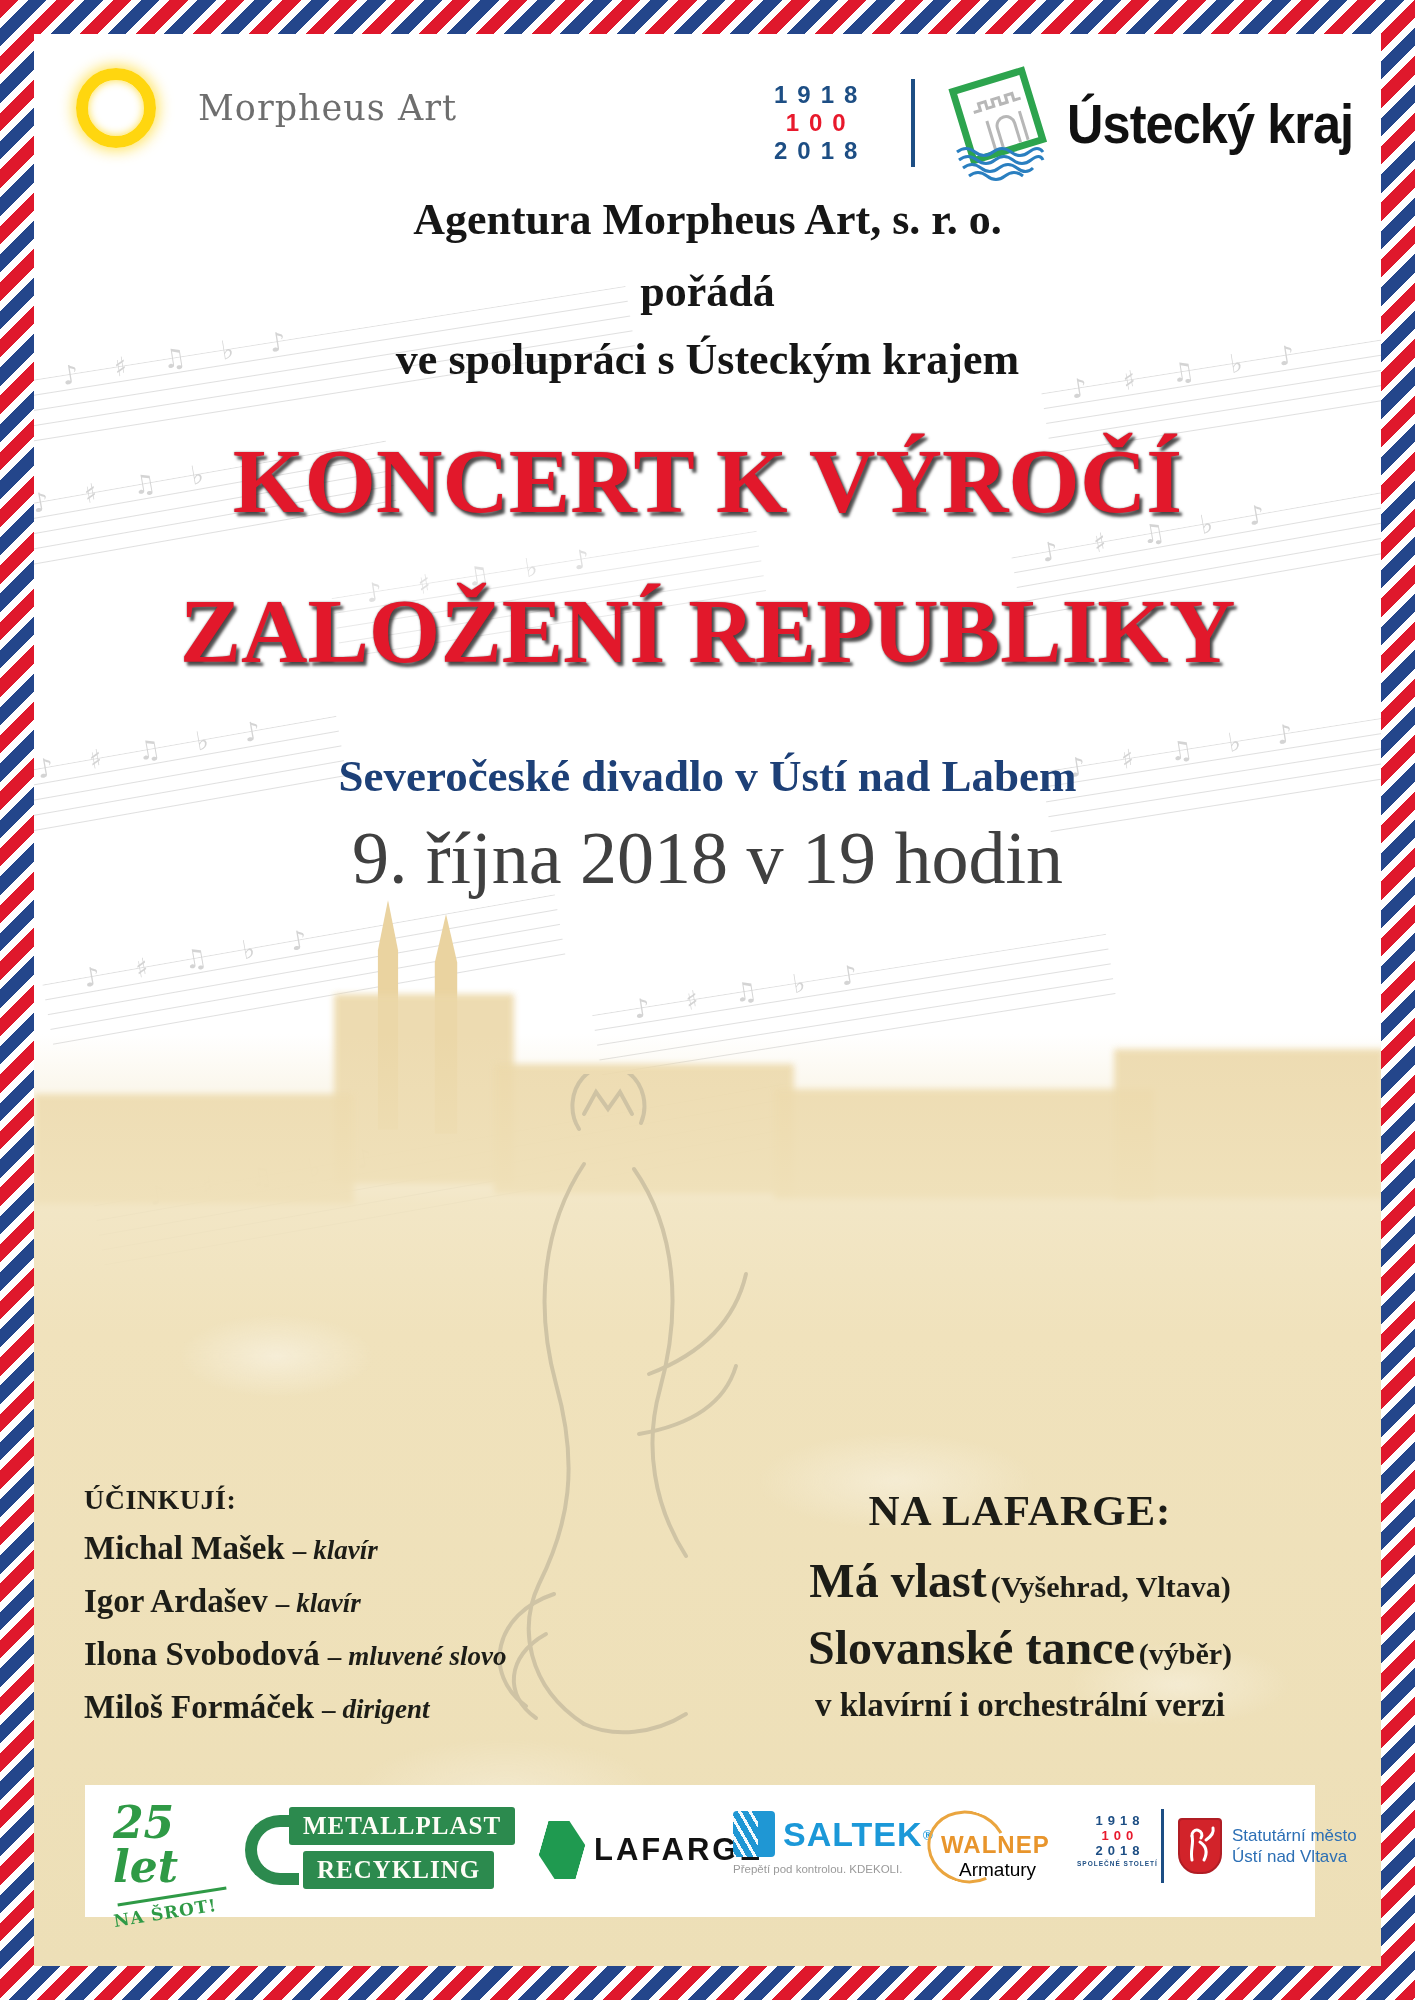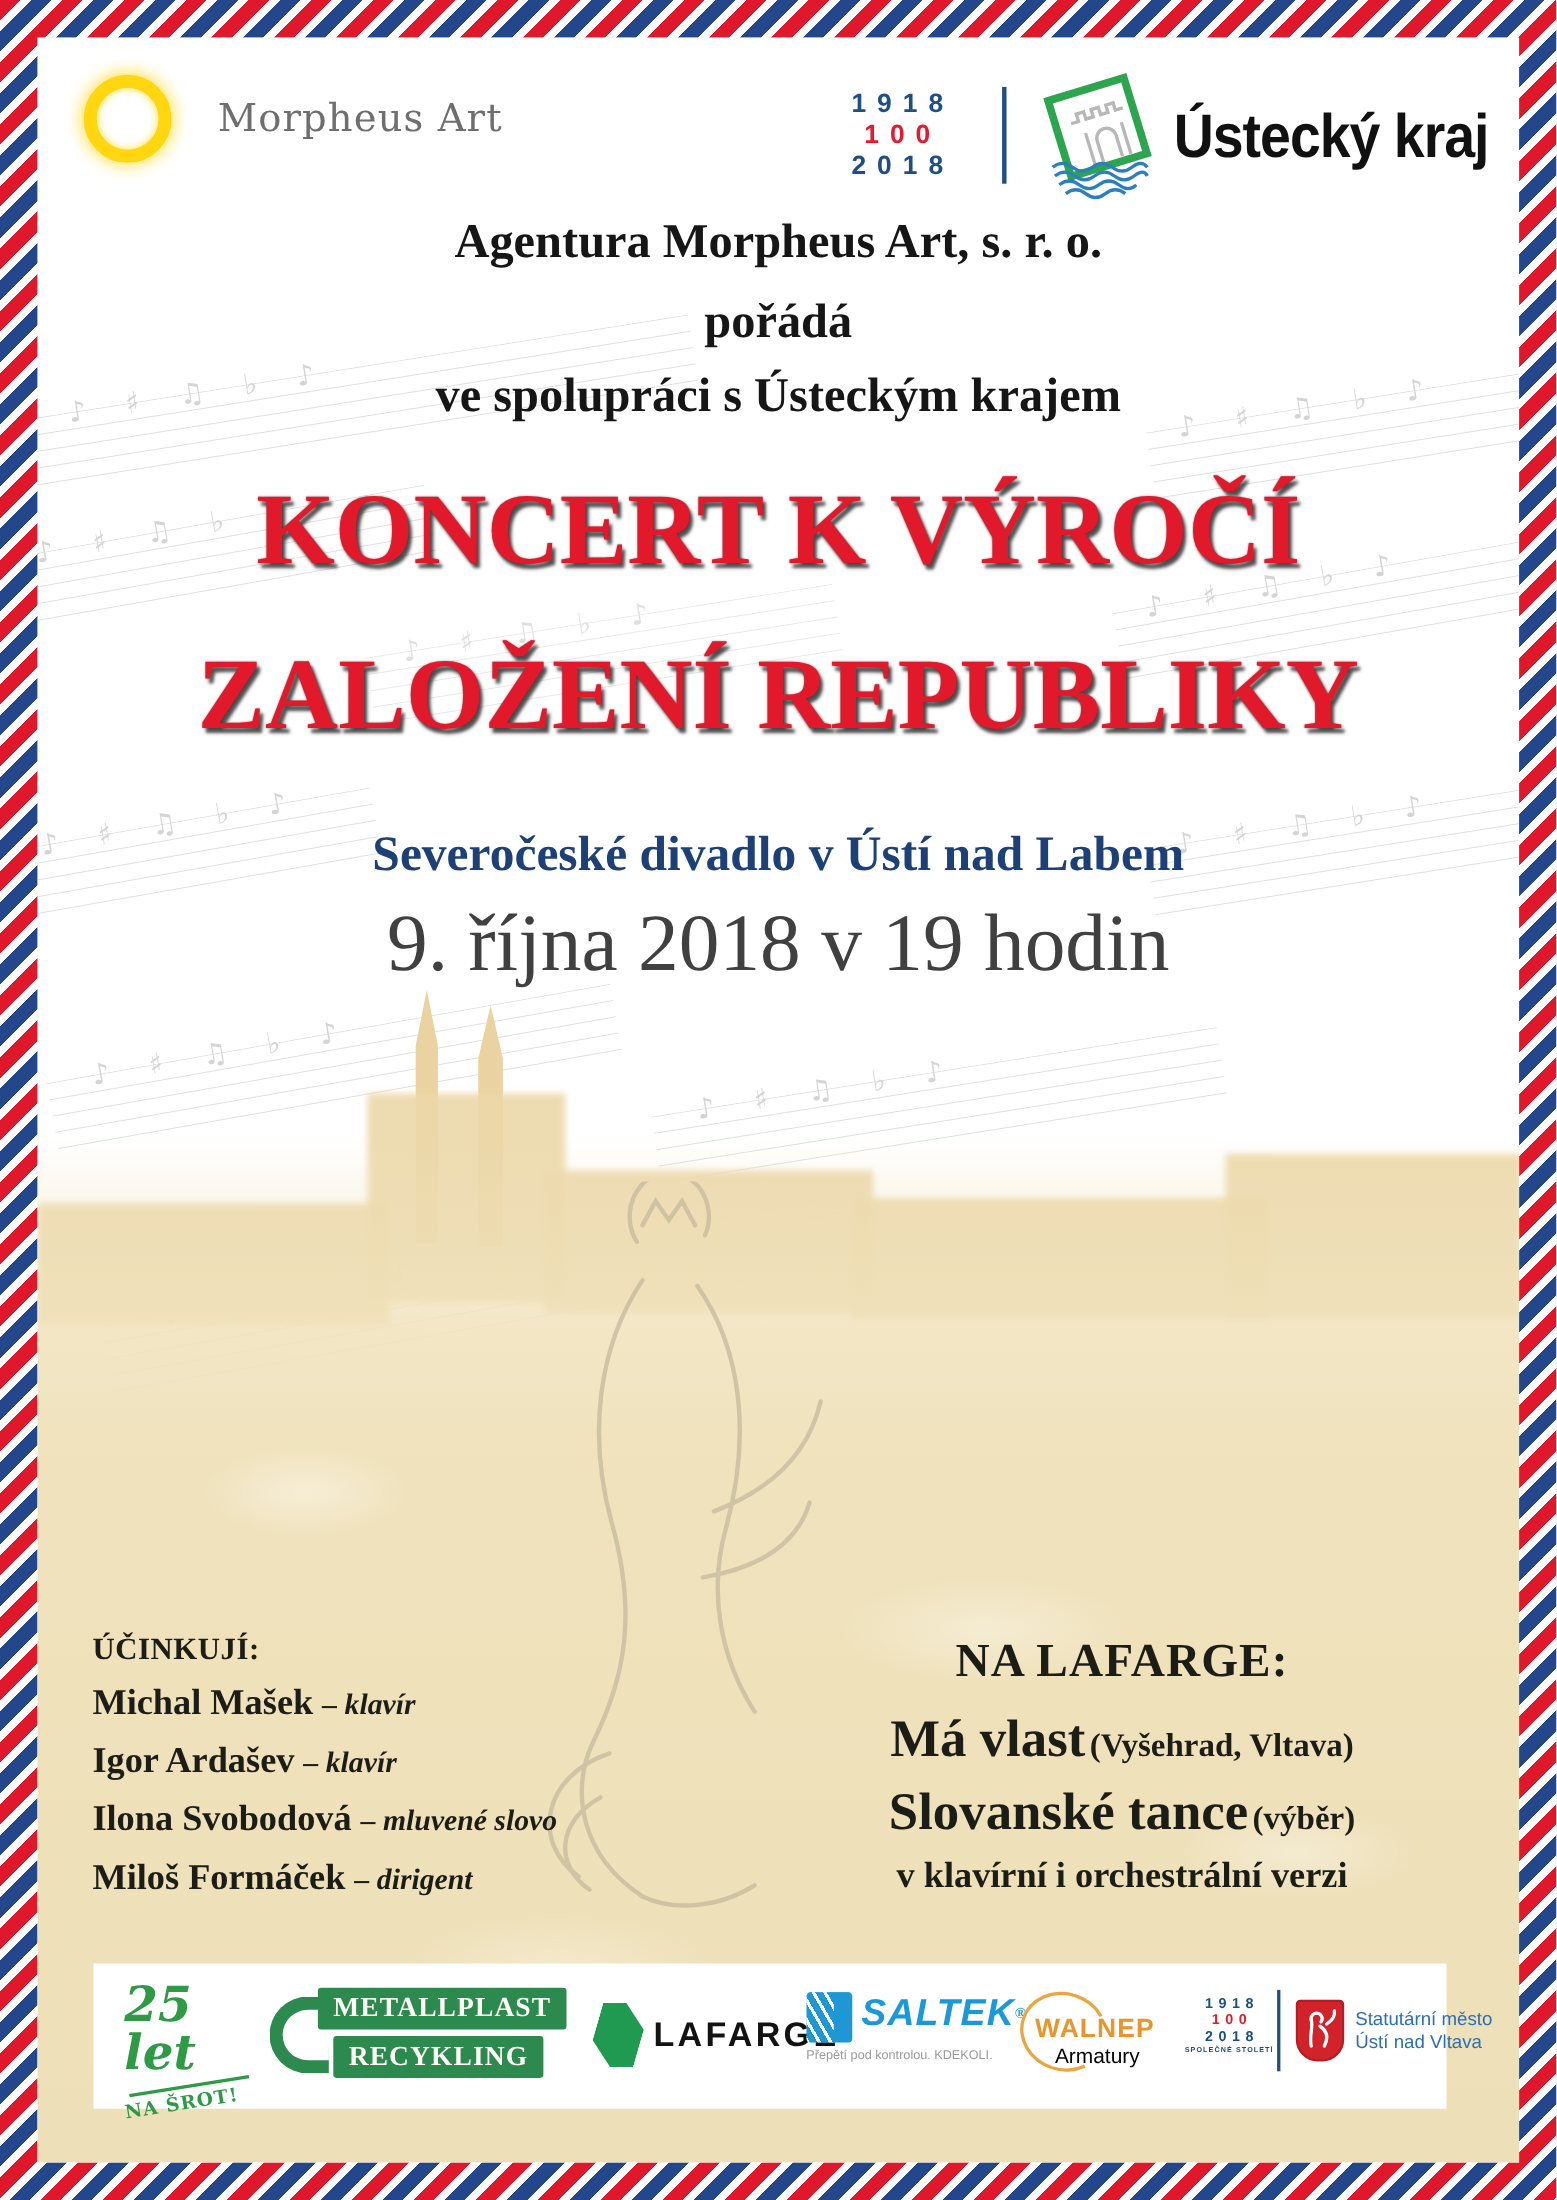--- a/index.html
+++ b/index.html
@@ -115,21 +115,21 @@
 
   .lafarge { left:455px; top:36px; display:flex; align-items:center; }
   .lafarge-icon {
     width:44px; height:58px; background:#1f9a50; transform:skewX(-16deg);
     clip-path:polygon(0 0, 48% 0, 100% 42%, 100% 100%, 52% 100%, 0 58%);
     margin-right:10px;
   }
   .lafarge-text { font-family:"Liberation Sans", sans-serif; font-weight:bold; font-size:31px; letter-spacing:3px; color:#121212; }
 
   .saltek { left:648px; top:26px; width:200px; }
-  .saltek-top { display:flex; align-items:flex-start;font-style:italic; }
+  .saltek-top { display:flex; align-items:center; }
   .saltek-icon {
     width:46px; height:46px; background:#1f97d4; border-radius:4px; margin-right:8px;
     background-image: repeating-linear-gradient(60deg, rgba(255,255,255,.95) 0 3px, transparent 3px 9px);
     background-size: 60% 100%; background-repeat:no-repeat;
   }
   .saltek-name { font-family:"Liberation Sans", sans-serif; font-weight:bold; font-size:34px; color:#1b98d8; letter-spacing:1px; }
   .saltek-reg { font-size:14px; color:#1b98d8; vertical-align:super; font-weight:bold; }
   .saltek-tag { font-family:"Liberation Sans", sans-serif; font-size:11.5px; color:#9a9a9a; margin-top:6px; white-space:nowrap; }
 
   .walnep { left:848px; top:30px; width:130px; height:80px; }

